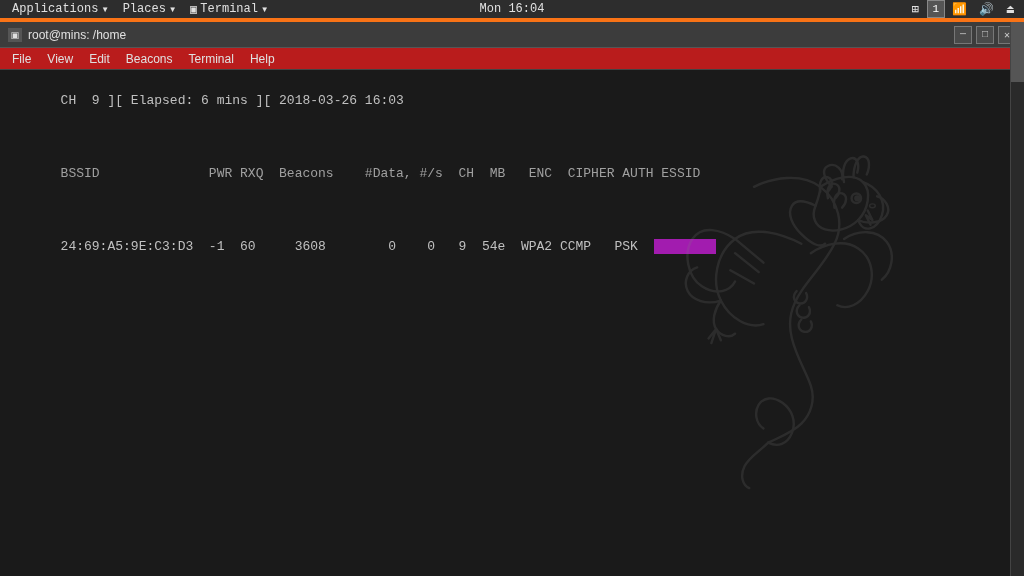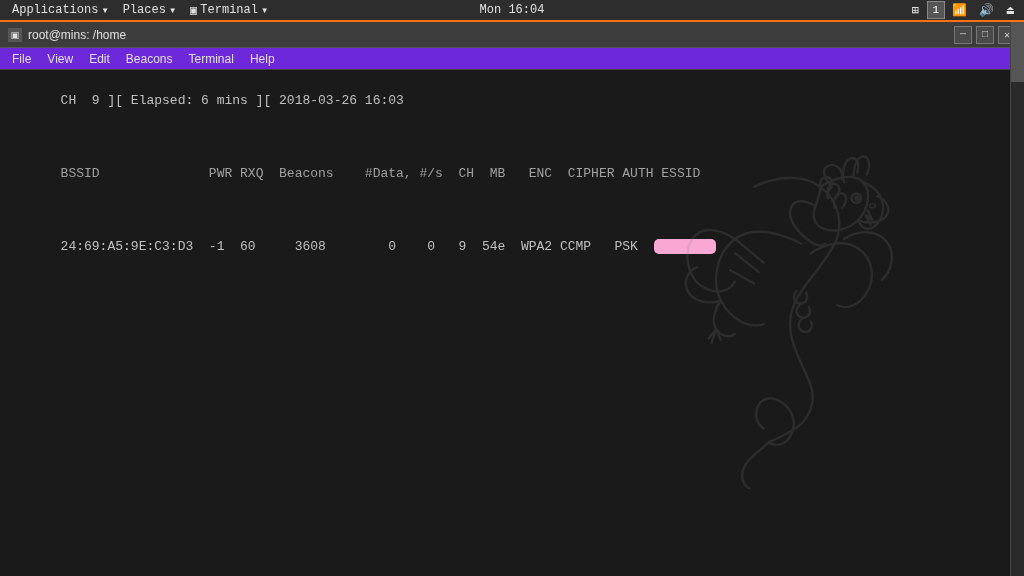--- a/index.html
+++ b/index.html
@@ -15,21 +15,21 @@
 
     
     #top-bar {
       width: 100%;
       height: 22px;
       background: #2d2d2d;
       display: flex;
       align-items: center;
       justify-content: space-between;
       padding: 0 6px;
-      border-bottom: 2px solid #f97316;
+      border-bottom: 4px solid #f97316;
     }
     #top-bar-left {
       display: flex;
       align-items: center;
       gap: 2px;
     }
     .top-bar-item {
       color: #e0e0e0;
       font-size: 12px;
       padding: 2px 6px;
@@ -120,21 +120,21 @@
       font-size: 10px;
       display: flex;
       align-items: center;
       justify-content: center;
       cursor: pointer;
     }
 
     
     #terminal-menubar {
       height: 22px;
-      background: #6d28d9;
+      background: #b91c1c;
       display: flex;
       align-items: center;
       padding: 0 4px;
       border-bottom: 1px solid #444;
     }
     .menu-item {
       color: #e0e0e0;
       font-size: 12px;
       font-family: sans-serif;
       padding: 2px 8px;
@@ -187,24 +187,24 @@
     }
     #scrollbar-thumb {
       width: 100%;
       height: 60px;
       background: #555;
       position: absolute;
       top: 0;
     }
 
     .blurred-text {
-      background: #f9a8d4;
+      background: #a21caf;
       color: transparent;
       user-select: none;
-      border-radius: 5px;
+      border-radius: 0;
     }
   </style>
 </head>
 <body>
 
 <div id="top-bar">
   <div id="top-bar-left">
     <div class="top-bar-item">
       <span>Applications</span>
       <span>▾</span>

